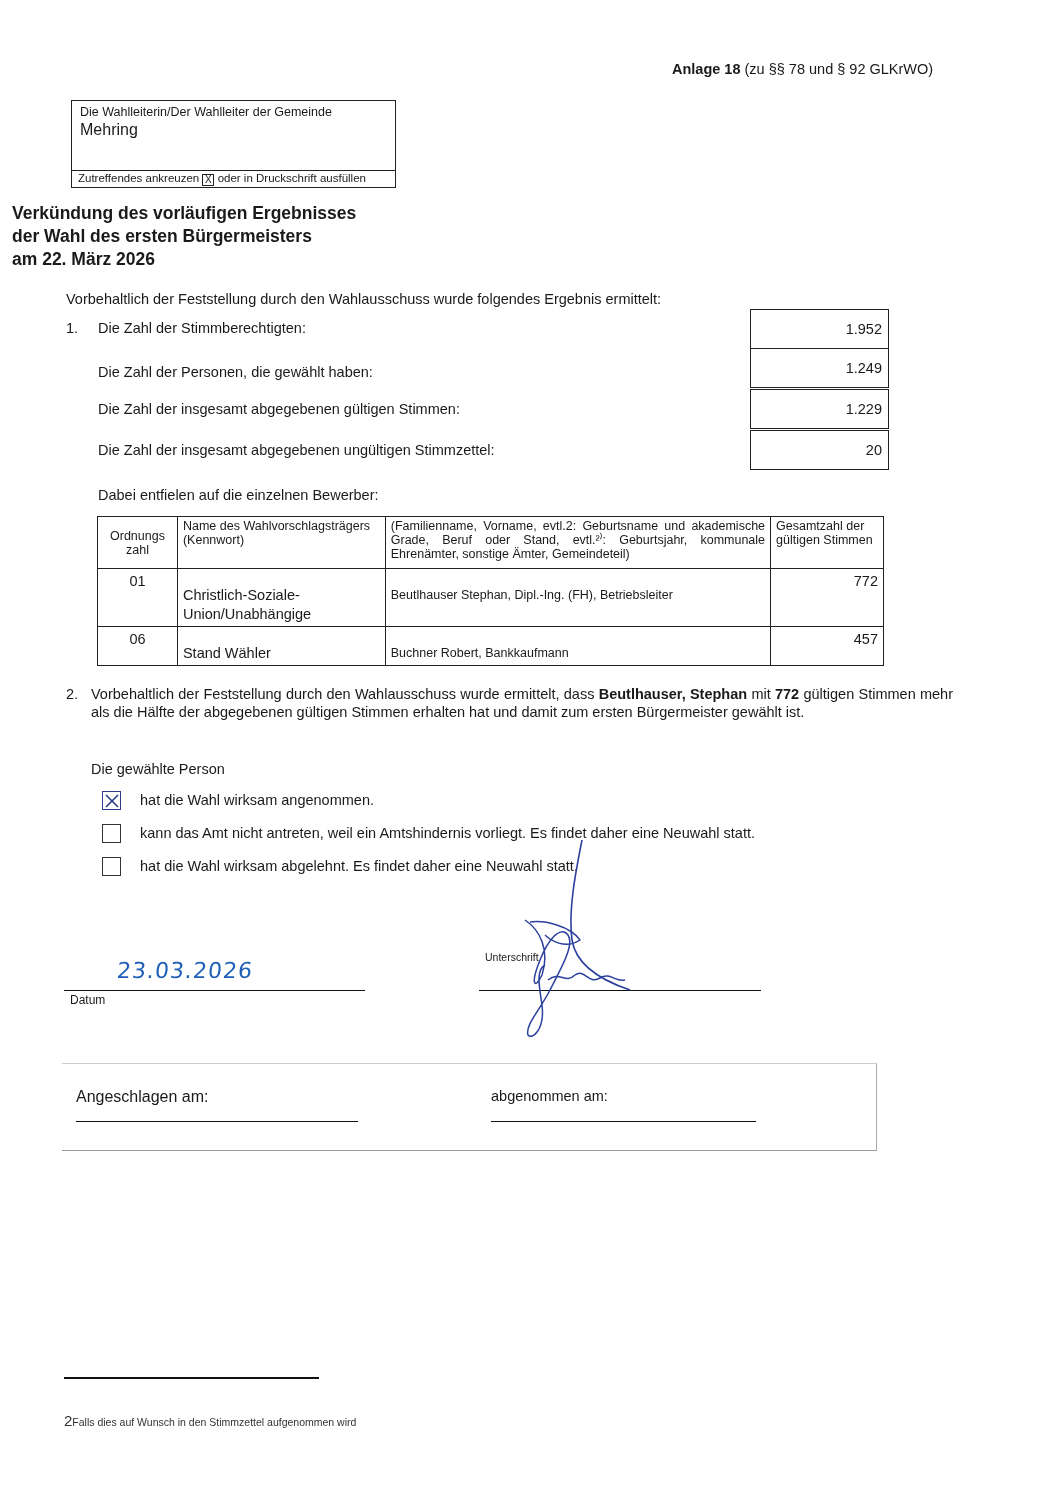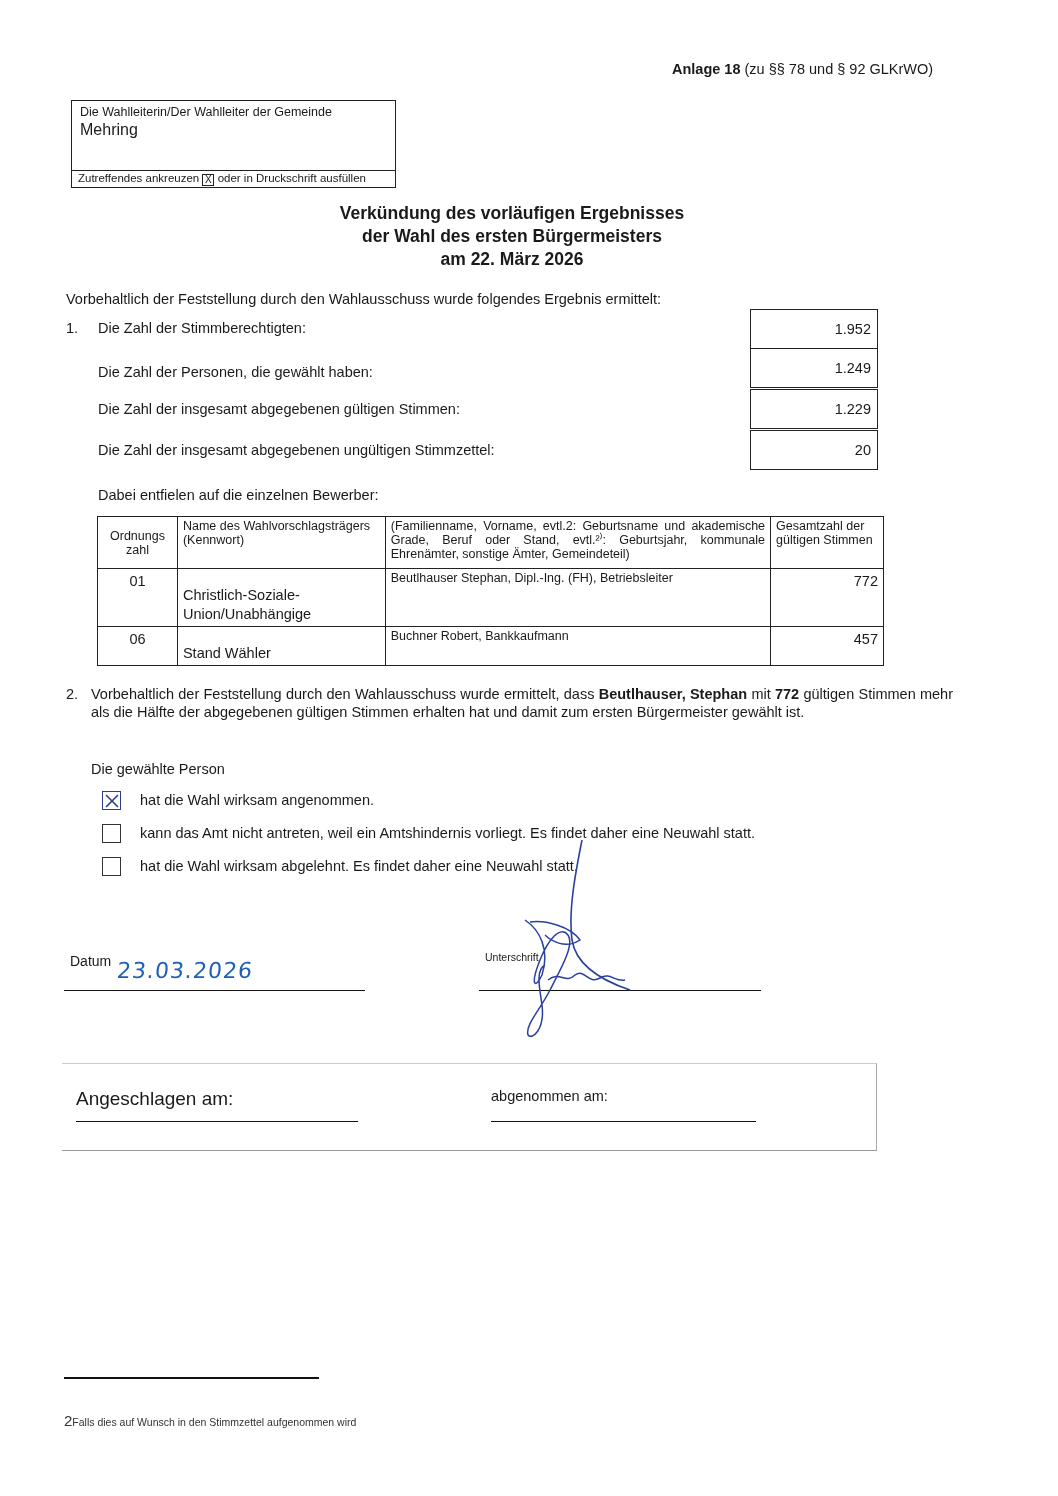--- a/index.html
+++ b/index.html
@@ -8,52 +8,52 @@
   .abs { position:absolute; }
   .anlage { left:672px; top:61px; font-size:14.5px; white-space:nowrap; }
   .anlage b { font-weight:bold; }
   .leiter-box { left:71px; top:100px; width:325px; height:88px; border:1.3px solid #222; box-sizing:border-box; }
   .leiter-box .lbl { position:absolute; left:8px; top:4px; font-size:12.5px; white-space:nowrap; }
   .leiter-box .gem { position:absolute; left:8px; top:20px; font-size:16px; }
   .leiter-box .hint { position:absolute; left:0; right:0; bottom:0; height:16px; border-top:1.3px solid #222;
                       font-size:11.5px; padding-left:6px; line-height:15px; white-space:nowrap; }
   .xbox { display:inline-block; width:10px; height:10px; border:1px solid #222; font-size:10px; line-height:10px;
           text-align:center; vertical-align:-1px; }
-  .title { left:4px; width:1016px; text-align:center; font-weight:bold; font-size:17.5px; line-height:23px; top:202px; }
+  .title { left:12px; width:1016px; text-align:left; font-weight:bold; font-size:17.5px; line-height:23px; top:202px; }
   .intro { left:66px; top:291px; font-size:14.5px; white-space:nowrap; }
   .item-num { font-size:14.5px; }
   .stat-label { left:98px; font-size:14.5px; white-space:nowrap; }
-  .stat-box { left:750px; width:128px; height:40px; border:1.3px solid #222; box-sizing:border-box;
+  .stat-box { left:750px; width:139px; height:40px; border:1.3px solid #222; box-sizing:border-box;
               text-align:right; padding-right:6px; font-size:14.5px; line-height:38px; }
   .dabei { left:98px; top:487px; font-size:14.5px; white-space:nowrap; }
   table.cand { position:absolute; left:97px; top:516px; width:787px; border-collapse:collapse; font-size:12.5px; }
   table.cand td, table.cand th { border:1.3px solid #222; vertical-align:top; font-weight:normal; padding:2px 5px; }
   table.cand th { font-size:12.5px; line-height:14px; text-align:left; height:47px; }
   table.cand th.c0 { text-align:center; vertical-align:middle; }
   table.cand th.c2 { text-align:justify; }
   table.cand td { line-height:19px; }
   table.cand td.num { text-align:center; font-size:14.5px; padding-top:3px; }
   table.cand td.party { font-size:14.5px; padding-top:17px; }
-  table.cand td.person { font-size:12.5px; padding-top:0; }
+  table.cand td.person { font-size:12.5px; padding-top:17px; }
   table.cand td.votes { text-align:right; font-size:14.5px; padding-top:3px; }
   .p2 { left:66px; top:685px; width:887px; font-size:14.5px; line-height:18px; }
   .p2 .n { position:absolute; left:0; top:0; }
   .p2 .t { margin-left:25px; text-align:justify; }
   .gewaehlt { left:91px; top:761px; font-size:14.5px; }
   .cb-row { left:102px; font-size:14.5px; white-space:nowrap; }
   .cb { position:absolute; left:0; top:0; width:19px; height:19px; border:1.3px solid #333; box-sizing:border-box; }
   .cb.checked { border-color:#2b3d8c; }
   .cb.checked svg { position:absolute; left:1px; top:1px; }
   .cb-text { position:absolute; left:38px; top:1px; }
-  .datum-label { left:70px; top:953px; font-size:14px; }
+  .datum-label { left:70px; top:993px; font-size:12px; }
   .datum-val { left:117px; top:958px; font-size:22px; color:#1f5fb8; font-family:"DejaVu Sans", sans-serif; letter-spacing:1px; transform:skewX(-6deg); }
   .line { position:absolute; height:1.4px; background:#111; }
   .unter-label { left:485px; top:951px; font-size:10.5px; }
   .bottom-box { left:62px; top:1063px; width:815px; height:88px; border-top:1px solid #ccc; border-right:1px solid #aaa; border-bottom:1px solid #999; box-sizing:border-box; }
-  .anges { left:76px; top:1088px; font-size:19px; }
+  .anges { left:76px; top:1088px; font-size:16px; }
   .abgen { left:491px; top:1088px; font-size:14.5px;text-align:center; }
   .fn-line { left:64px; top:1377px; width:255px; height:2px; background:#111; }
   .footnote { left:64px; top:1412px; font-size:10.5px; color:#333; white-space:nowrap; }
   .footnote .fnum { font-size:15px; }
 </style>
 </head>
 <body>
 
 <div class="abs anlage">
   <b>Anlage 18</b><span> (zu §§ 78 und § 92 GLKrWO)</span>

